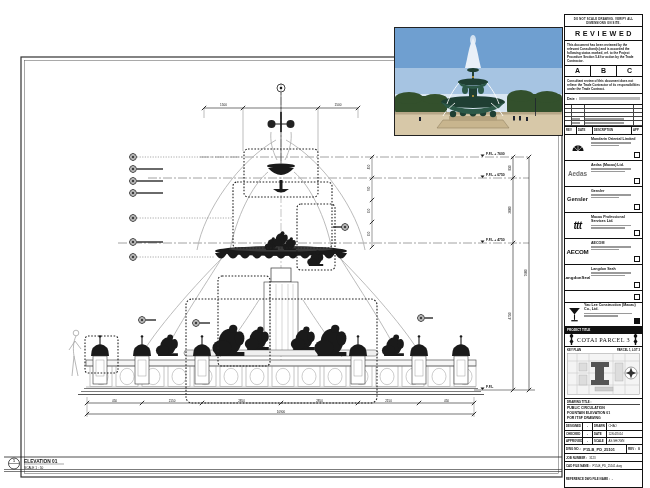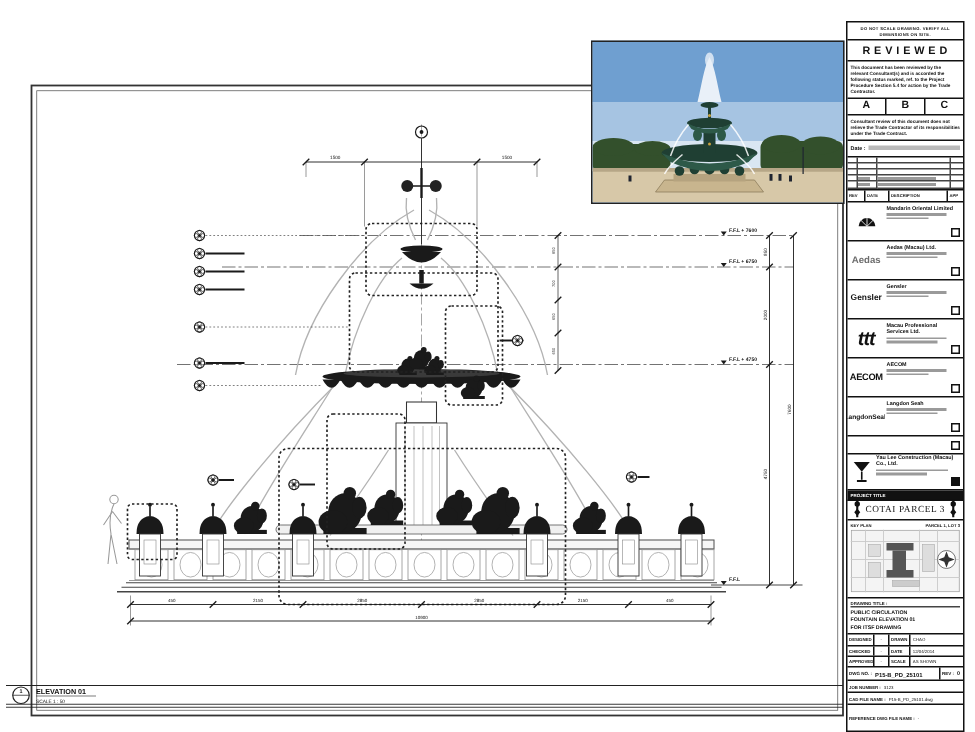--- a/index.html
+++ b/index.html
@@ -28,21 +28,21 @@
   .cons{height:26px;display:flex;}
   .cons .logo{width:25px;display:flex;align-items:center;justify-content:center;overflow:hidden;}
   .cons .info{flex:1;padding:2px 2px 0 1px;position:relative;}
   .nm{font-size:3.6px;font-weight:bold;line-height:1.25;}
   .bar{height:1.5px;background:#9a9a9a;margin-top:1.2px;}
   .b80{width:82%;} .b60{width:58%;} .b70{width:70%;}
   .chk{position:absolute;right:2px;bottom:2px;width:4px;height:4px;border:.6px solid #111;background:#fff;}
   .chkf{background:#111;}
   .logo-aedas{font-size:6.4px;font-weight:bold;color:#6d6d6d;}
   .logo-gensler{font-size:5.6px;font-weight:bold;color:#111;}
-  .logo-ttt{font-size:13px;font-weight:bold;font-style:italic;color:#111;letter-spacing:-.6px;}
+  .logo-ttt{font-size:10px;font-weight:bold;font-style:italic;color:#111;letter-spacing:-.6px;}
   .logo-aecom{font-size:6.2px;font-weight:bold;color:#111;letter-spacing:-.2px;}
   .logo-ls{font-size:4.4px;font-weight:bold;color:#111;}
   .emptyblk{height:12px;}
   .contractor{height:24px;display:flex;}
   .ptbar{background:#111;color:#fff;font-size:3px;font-weight:bold;padding:1.2px 2px;}
   .pt{display:flex;align-items:center;justify-content:space-between;padding:1px 3px;height:13px;}
   .pt-name{font-family:"Liberation Serif",serif;font-size:6.2px;letter-spacing:.4px;}
   .kp-head{display:flex;justify-content:space-between;font-size:2.8px;font-weight:bold;padding:1px 2px 0 2px;}
   .dt{padding:1px 2px;}
   .dt-label{font-size:2.9px;font-weight:bold;border-bottom:.5px solid #444;padding-bottom:.5px;margin-bottom:1px;}

